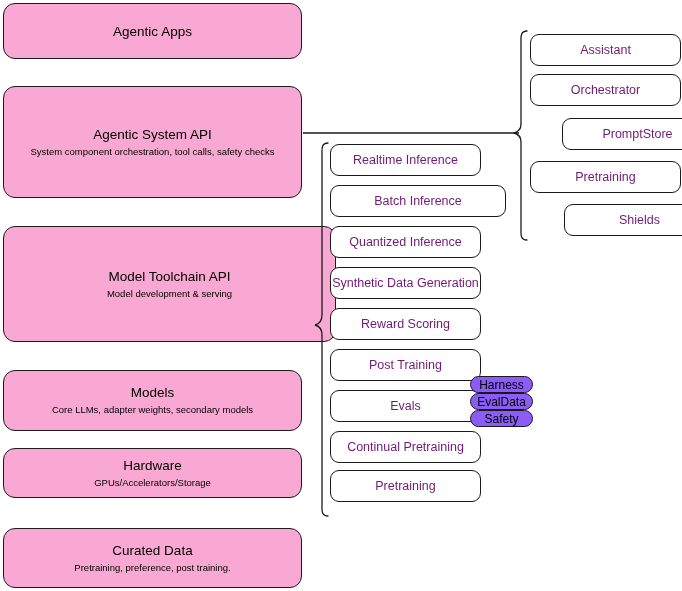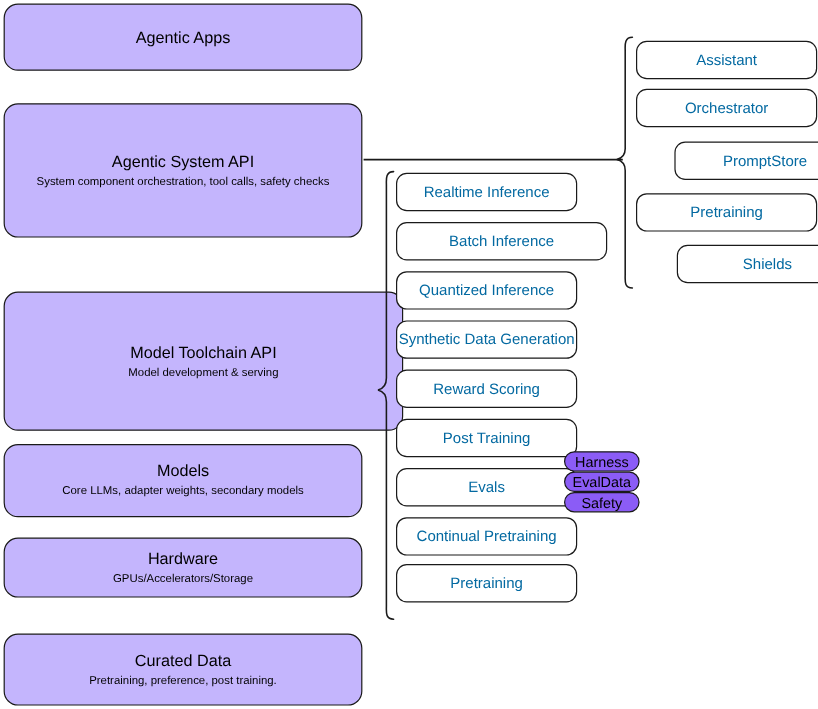--- a/index.html
+++ b/index.html
@@ -16,21 +16,21 @@
     width: 682px;
     height: 591px;
     background: #ffffff;
     overflow: hidden;
   }
   .box {
     position: absolute;
     box-sizing: border-box;
     border: 1.4px solid #1a1a1a;
     border-radius: 12px;
-    background: #c4b5fd;
+    background: #f9a8d4;
     display: flex;
     flex-direction: column;
     align-items: center;
     justify-content: center;
     text-align: right;
     color: #000000;
   }
   .box .title {
     font-size: 13.5px;
     line-height: 17px;
@@ -46,21 +46,21 @@
   .pillbox {
     position: absolute;
     box-sizing: border-box;
     border: 1.4px solid #1a1a1a;
     border-radius: 9px;
     background: #ffffff;
     display: flex;
     align-items: center;
     justify-content: center;
     font-size: 12.5px;
-    color: #0369a1;
+    color: #701a75;
   }
   .tag {
     position: absolute;
     box-sizing: border-box;
     border: 1.4px solid #1a1a1a;
     border-radius: 999px;
     background: #8b5cf6;
     display: flex;
     align-items: center;
     justify-content: center;
@@ -81,21 +81,21 @@
 
   <div class="box layer-box" style="left:3px; top:3px; width:299px; height:56px;">
     <div class="title">Agentic Apps</div>
   </div>
 
   <div class="box layer-box" style="left:3px; top:86px; width:299px; height:112px;">
     <div class="title">Agentic System API</div>
     <div class="sub">System component orchestration, tool calls, safety checks</div>
   </div>
 
-  <div class="box layer-box" style="left:3px; top:243px; width:333px; height:116px;">
+  <div class="box layer-box" style="left:3px; top:226px; width:333px; height:116px;">
     <div class="title">Model Toolchain API</div>
     <div class="sub">Model development &amp; serving</div>
   </div>
 
   <div class="box layer-box" style="left:3px; top:370px; width:299px; height:61px;">
     <div class="title">Models</div>
     <div class="sub">Core LLMs, adapter weights, secondary models</div>
   </div>
 
   <div class="box layer-box" style="left:3px; top:448px; width:299px; height:50px;">

